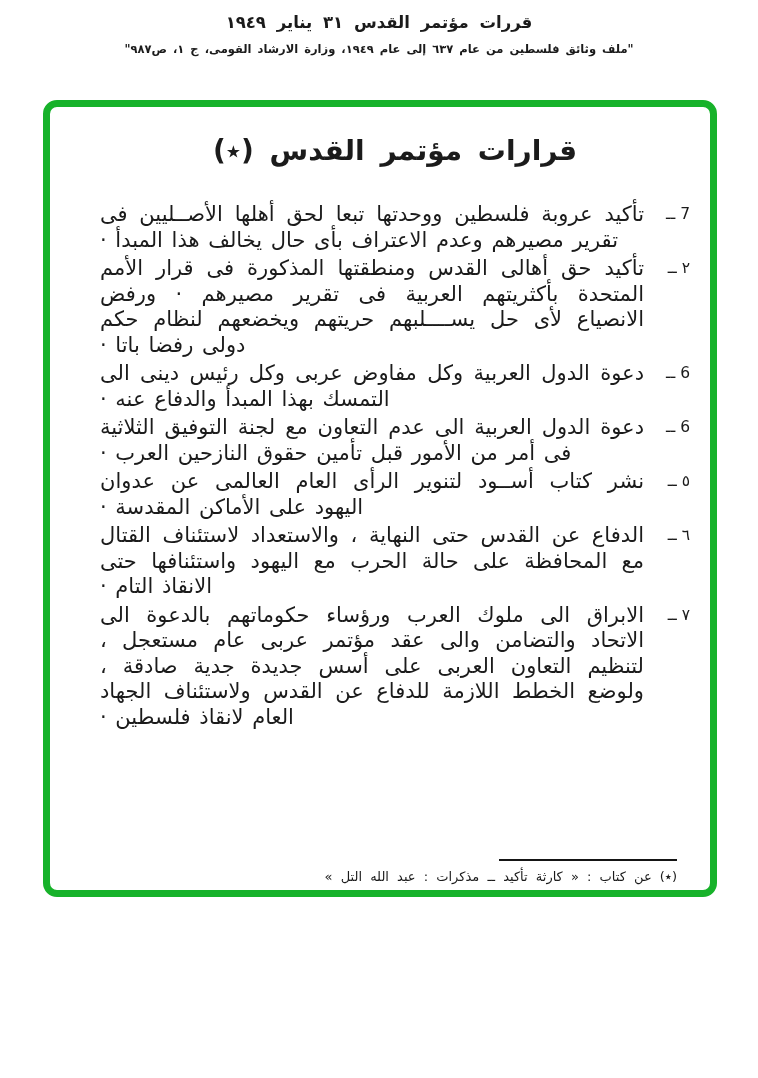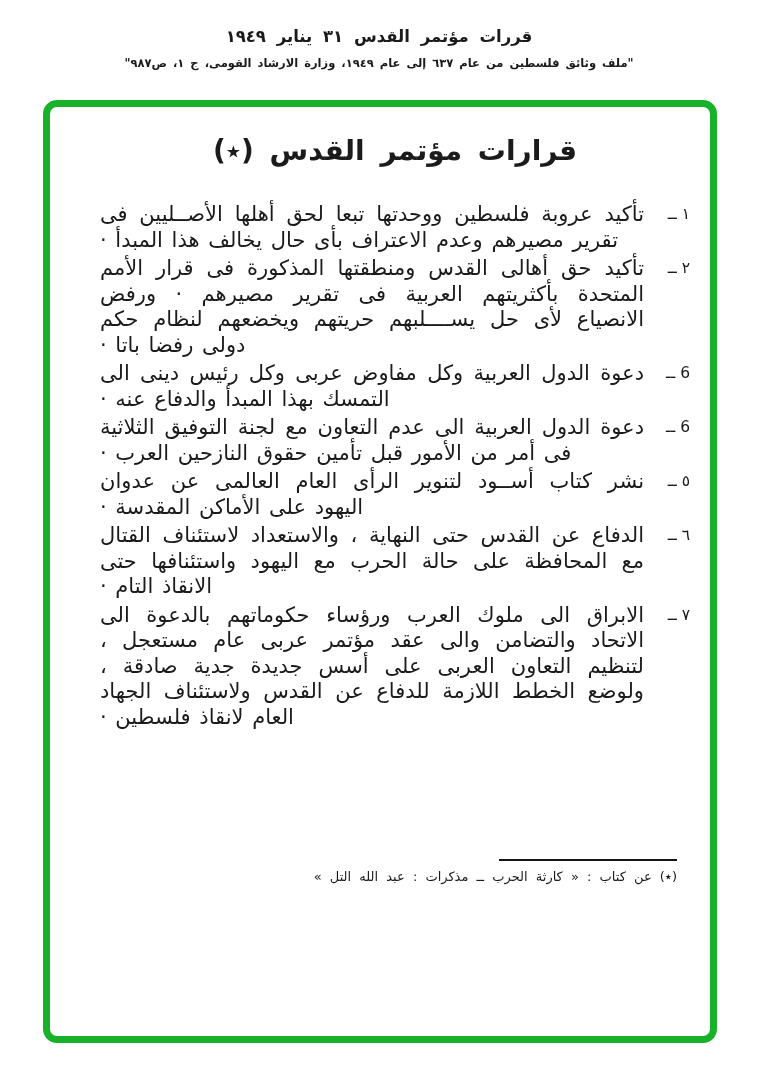--- a/index.html
+++ b/index.html
@@ -3,26 +3,26 @@
 <meta charset="utf-8">
 <style>
   html,body{margin:0;padding:0;}
   body{
     width:758px;height:1078px;position:relative;overflow:hidden;
     background:#ffffff;color:#1b1b1b;
     font-family:"DejaVu Sans",sans-serif;
     -webkit-font-smoothing:antialiased;
   }
   
-  .page-header{direction:rtl;text-align:center;padding-top:27px;}
+  .page-header{direction:rtl;text-align:center;padding-top:13px;}
   .header-title{font-weight:bold;font-size:16.5px;word-spacing:5px;letter-spacing:.5px;}
   .header-source{font-weight:bold;font-size:11.5px;margin-top:10px;word-spacing:2px;}
   
   .doc-frame{
-    position:absolute;left:43px;top:100px;width:674px;height:943px;
+    position:absolute;left:43px;top:100px;width:674px;height:797px;
     box-sizing:border-box;border:7px solid #17b22a;border-radius:14px;
     padding:27px 20px 0 50px;direction:rtl;background:#ffffff;
   }
   .doc-title{text-align:center;font-weight:bold;font-size:28px;word-spacing:6px;}
   .doc-subtitle{text-align:center;font-weight:bold;font-size:15px;margin-top:13px;word-spacing:4px;}
   
   .items{margin-top:35px;}
   .item{display:flex;direction:rtl;margin-bottom:3px;}
   .item-num{
     flex:0 0 46px;font-size:15.5px;line-height:25.5px;white-space:nowrap;
@@ -42,21 +42,21 @@
 <header class="page-header">
   <div class="header-title">قررات مؤتمر القدس ٣١ يناير ١٩٤٩</div>
   <div class="header-source">"ملف وثائق فلسطين من عام ٦٣٧ إلى عام ١٩٤٩، وزارة الارشاد القومى، ج ١، ص٩٨٧"</div>
 </header>
 
 <div class="doc-frame">
   <div class="doc-title">قرارات مؤتمر القدس (٭)</div>
 
   <div class="items">
     <div class="item">
-      <span class="item-num">١ ــ</span>
+      <span class="item-num">7 ــ</span>
       <p class="item-text">تأكيد عروبة فلسطين ووحدتها تبعا لحق أهلها الأصــليين فى تقرير مصيرهم وعدم الاعتراف بأى حال يخالف هذا المبدأ ·</p>
     </div>
     <div class="item">
       <span class="item-num">٢ ــ</span>
       <p class="item-text">تأكيد حق أهالى القدس ومنطقتها المذكورة فى قرار الأمم المتحدة بأكثريتهم العربية فى تقرير مصيرهم · ورفض الانصياع لأى حل يســــلبهم حريتهم ويخضعهم لنظام حكم دولى رفضا باتا ·</p>
     </div>
     <div class="item">
       <span class="item-num">6 ــ</span>
       <p class="item-text">دعوة الدول العربية وكل مفاوض عربى وكل رئيس دينى الى التمسك بهذا المبدأ والدفاع عنه ·</p>
     </div>
@@ -73,15 +73,15 @@
       <p class="item-text">الدفاع عن القدس حتى النهاية ، والاستعداد لاستئناف القتال مع المحافظة على حالة الحرب مع اليهود واستئنافها حتى الانقاذ التام ·</p>
     </div>
     <div class="item">
       <span class="item-num">٧ ــ</span>
       <p class="item-text">الابراق الى ملوك العرب ورؤساء حكوماتهم بالدعوة الى الاتحاد والتضامن والى عقد مؤتمر عربى عام مستعجل ، لتنظيم التعاون العربى على أسس جديدة جدية صادقة ، ولوضع الخطط اللازمة للدفاع عن القدس ولاستئناف الجهاد العام لانقاذ فلسطين ·</p>
     </div>
   </div>
 
   <div class="footnote">
     <div class="footnote-rule"></div>
-    <div class="footnote-text">(٭) عن كتاب : « كارثة الحرب ــ مذكرات : عبد الله التل »</div>
+    <div class="footnote-text">(٭) عن كتاب : « كارثة تأكيد ــ مذكرات : عبد الله التل »</div>
   </div>
 </div>
 
 </body></html>

